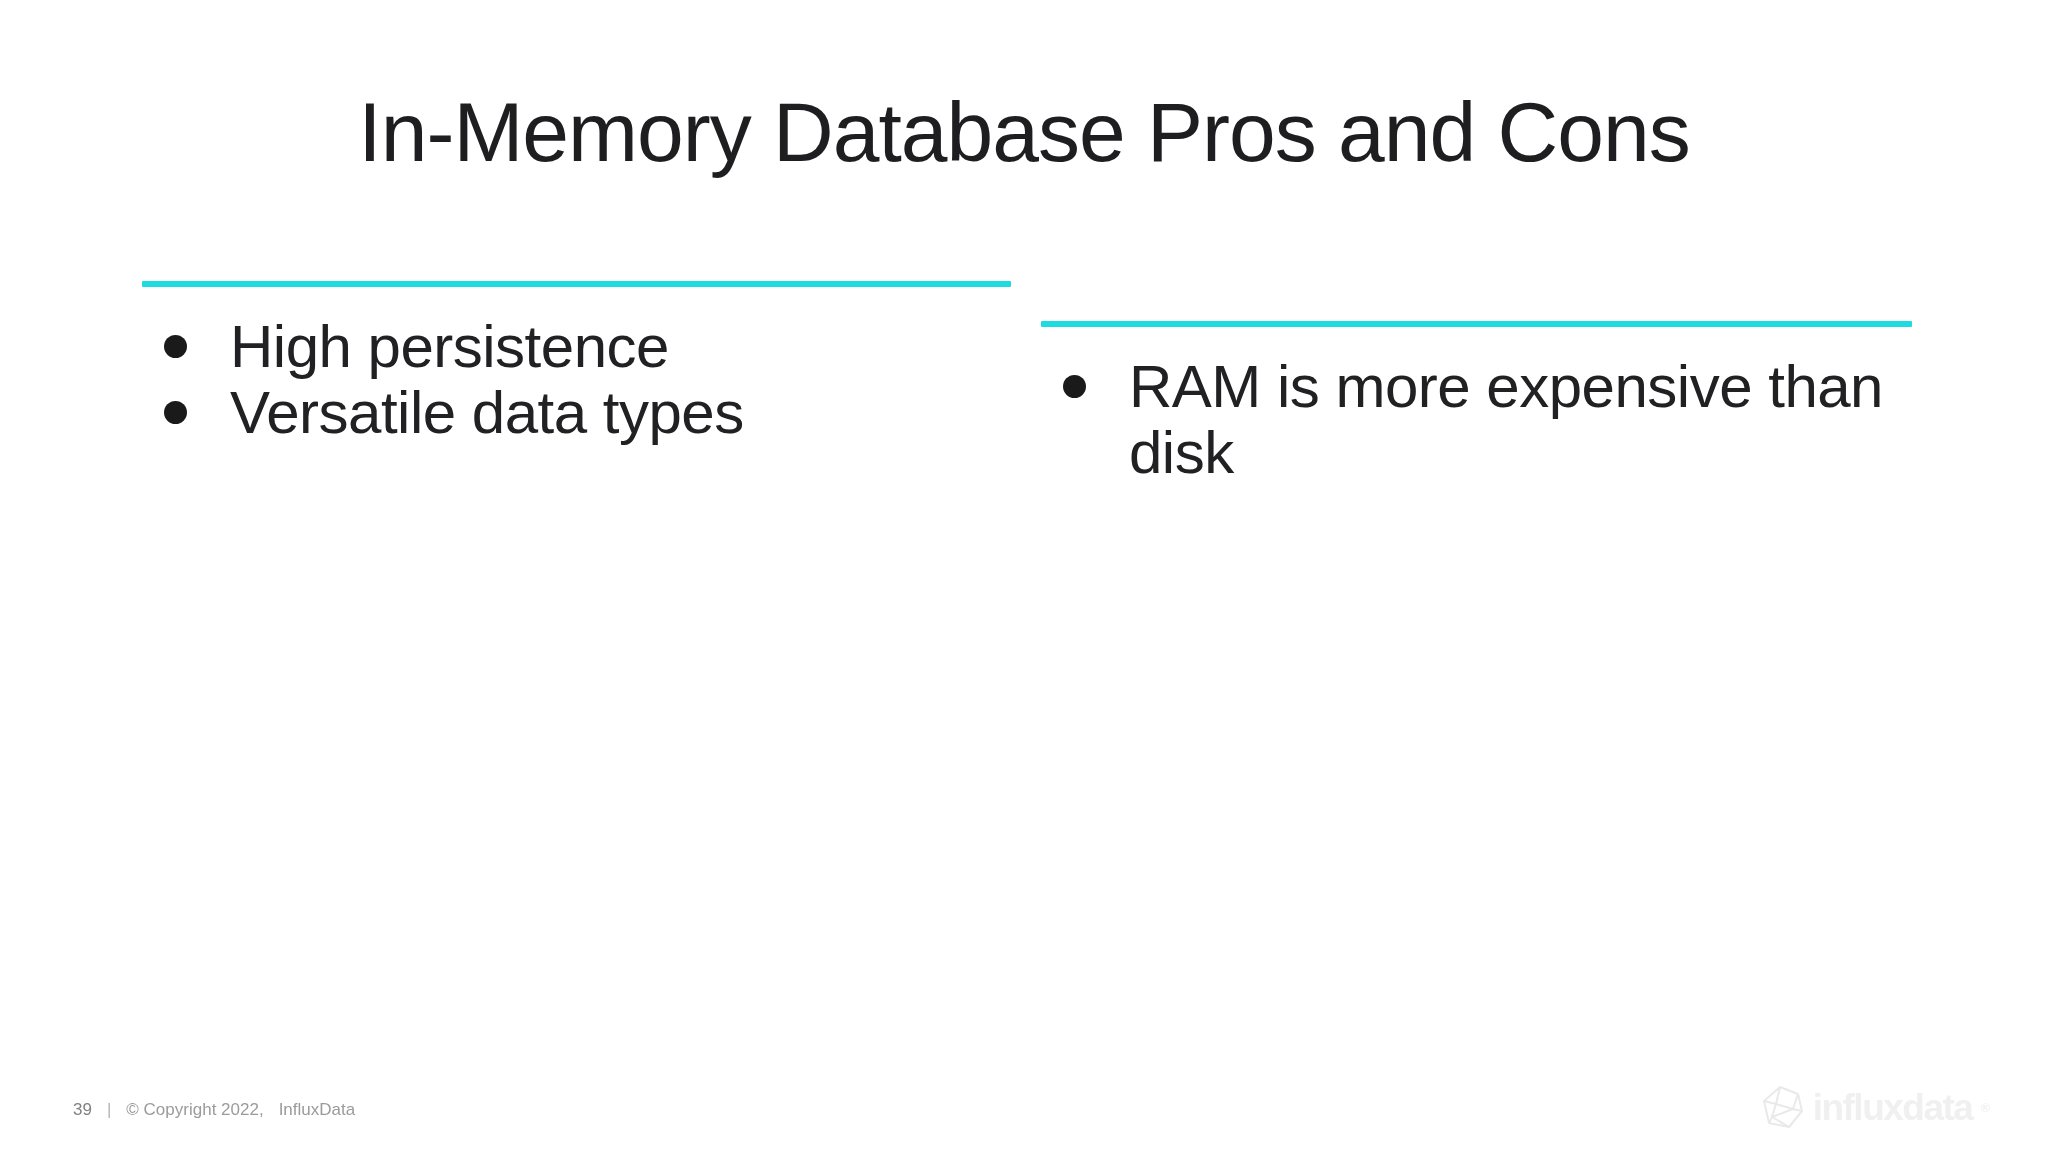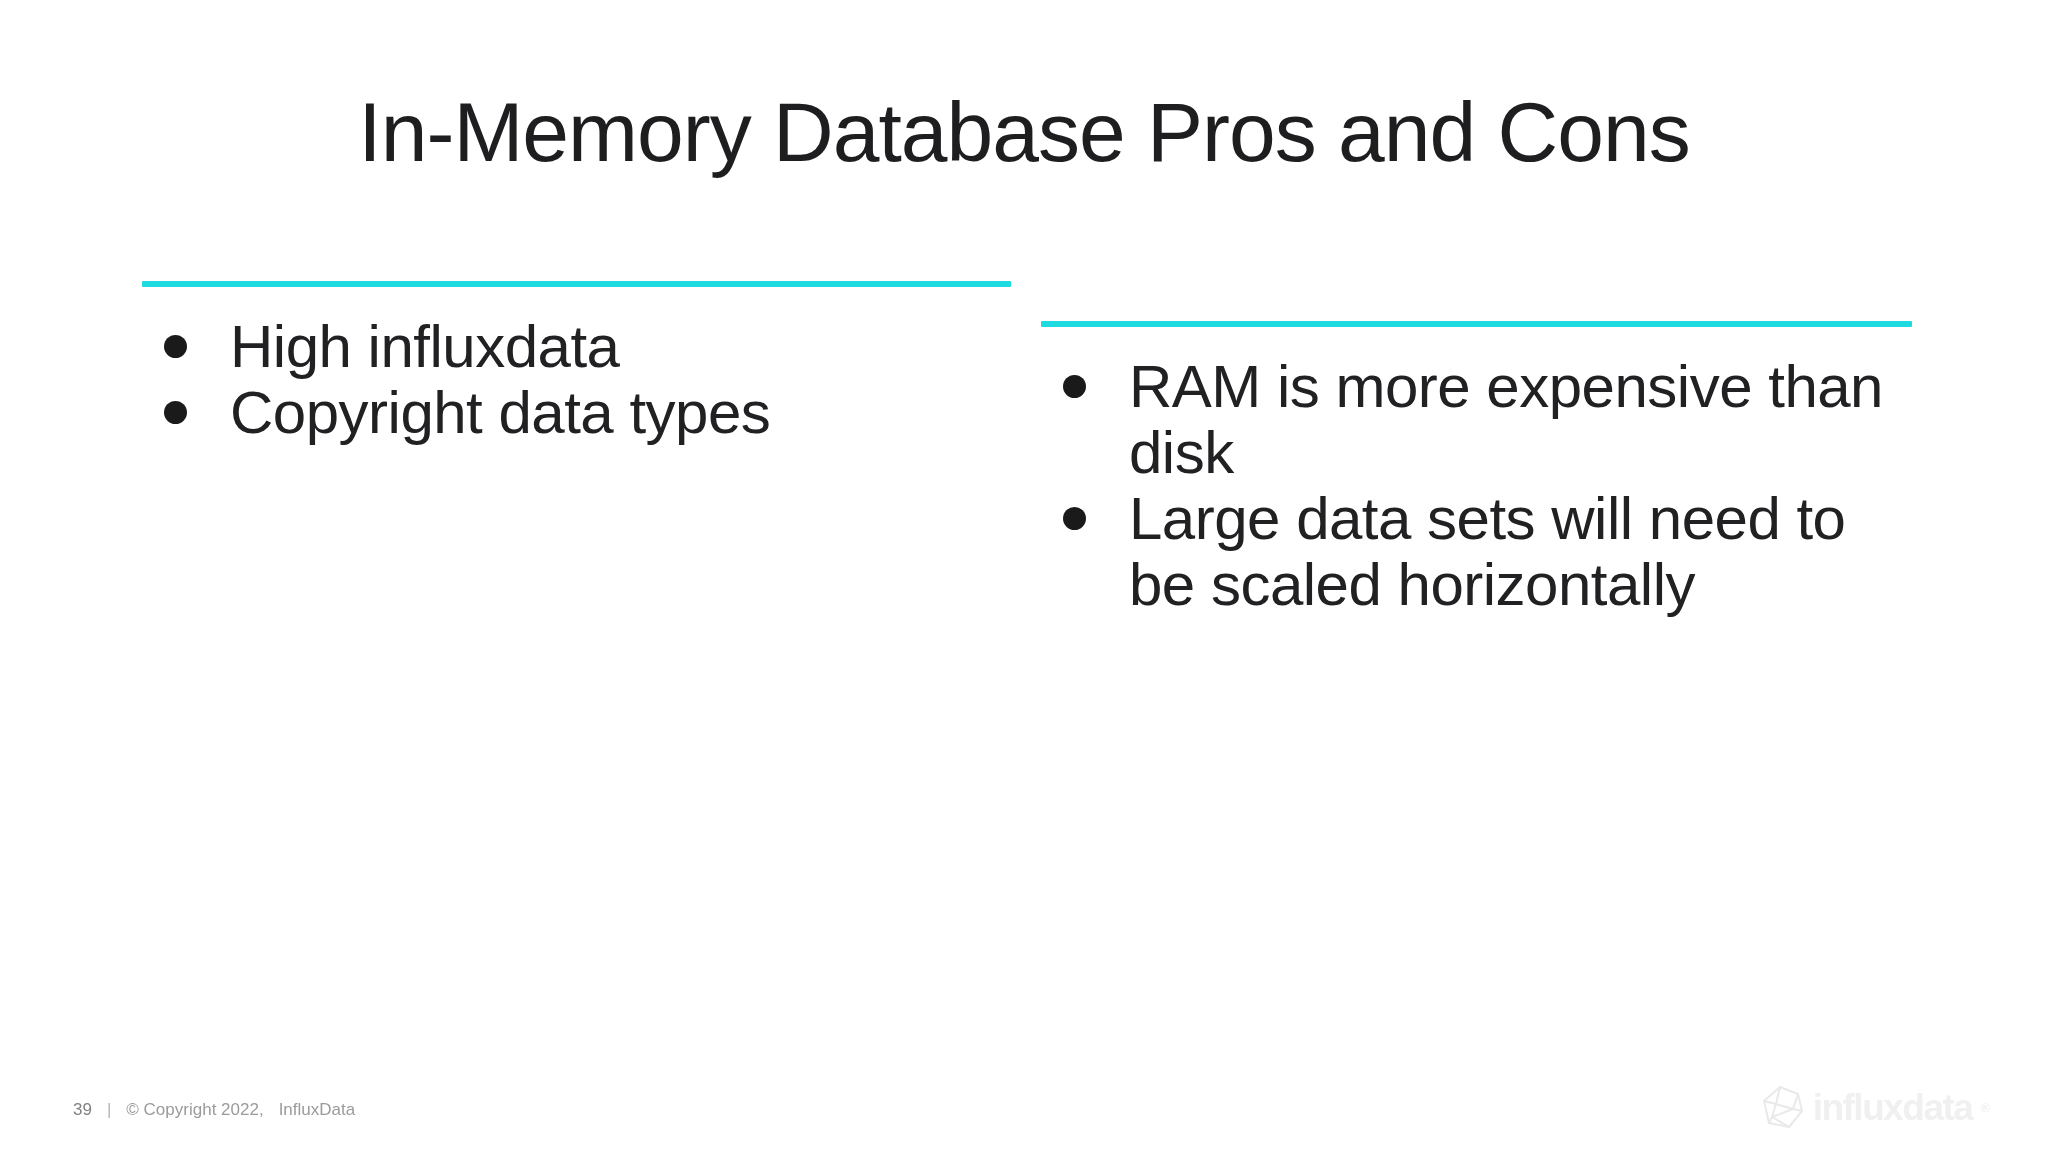--- a/index.html
+++ b/index.html
@@ -109,30 +109,29 @@
 
 <div class="slide">
 
   <h1 class="slide-title">In-Memory Database Pros and Cons</h1>
 
   <div class="columns">
 
     <section class="column left">
       <div class="divider"></div>
       <ul class="bullets">
-          <li>High influxdata</li>
-          <li>Copyright data types</li>
+          <li>High persistence</li>
+          <li>Versatile data types</li>
         </ul>
     </section>
 
     <section class="column right">
       <div class="divider"></div>
       <ul class="bullets">
           <li>RAM is more expensive than disk</li>
-          <li>Large data sets will need to be scaled horizontally</li>
         </ul>
     </section>
 
   </div>
 
   <footer class="slide-footer">
     <span class="page-number">39</span>
     <span class="separator">|</span>
     <span class="copyright">© Copyright 2022,</span>
     <span class="company">InfluxData</span>

